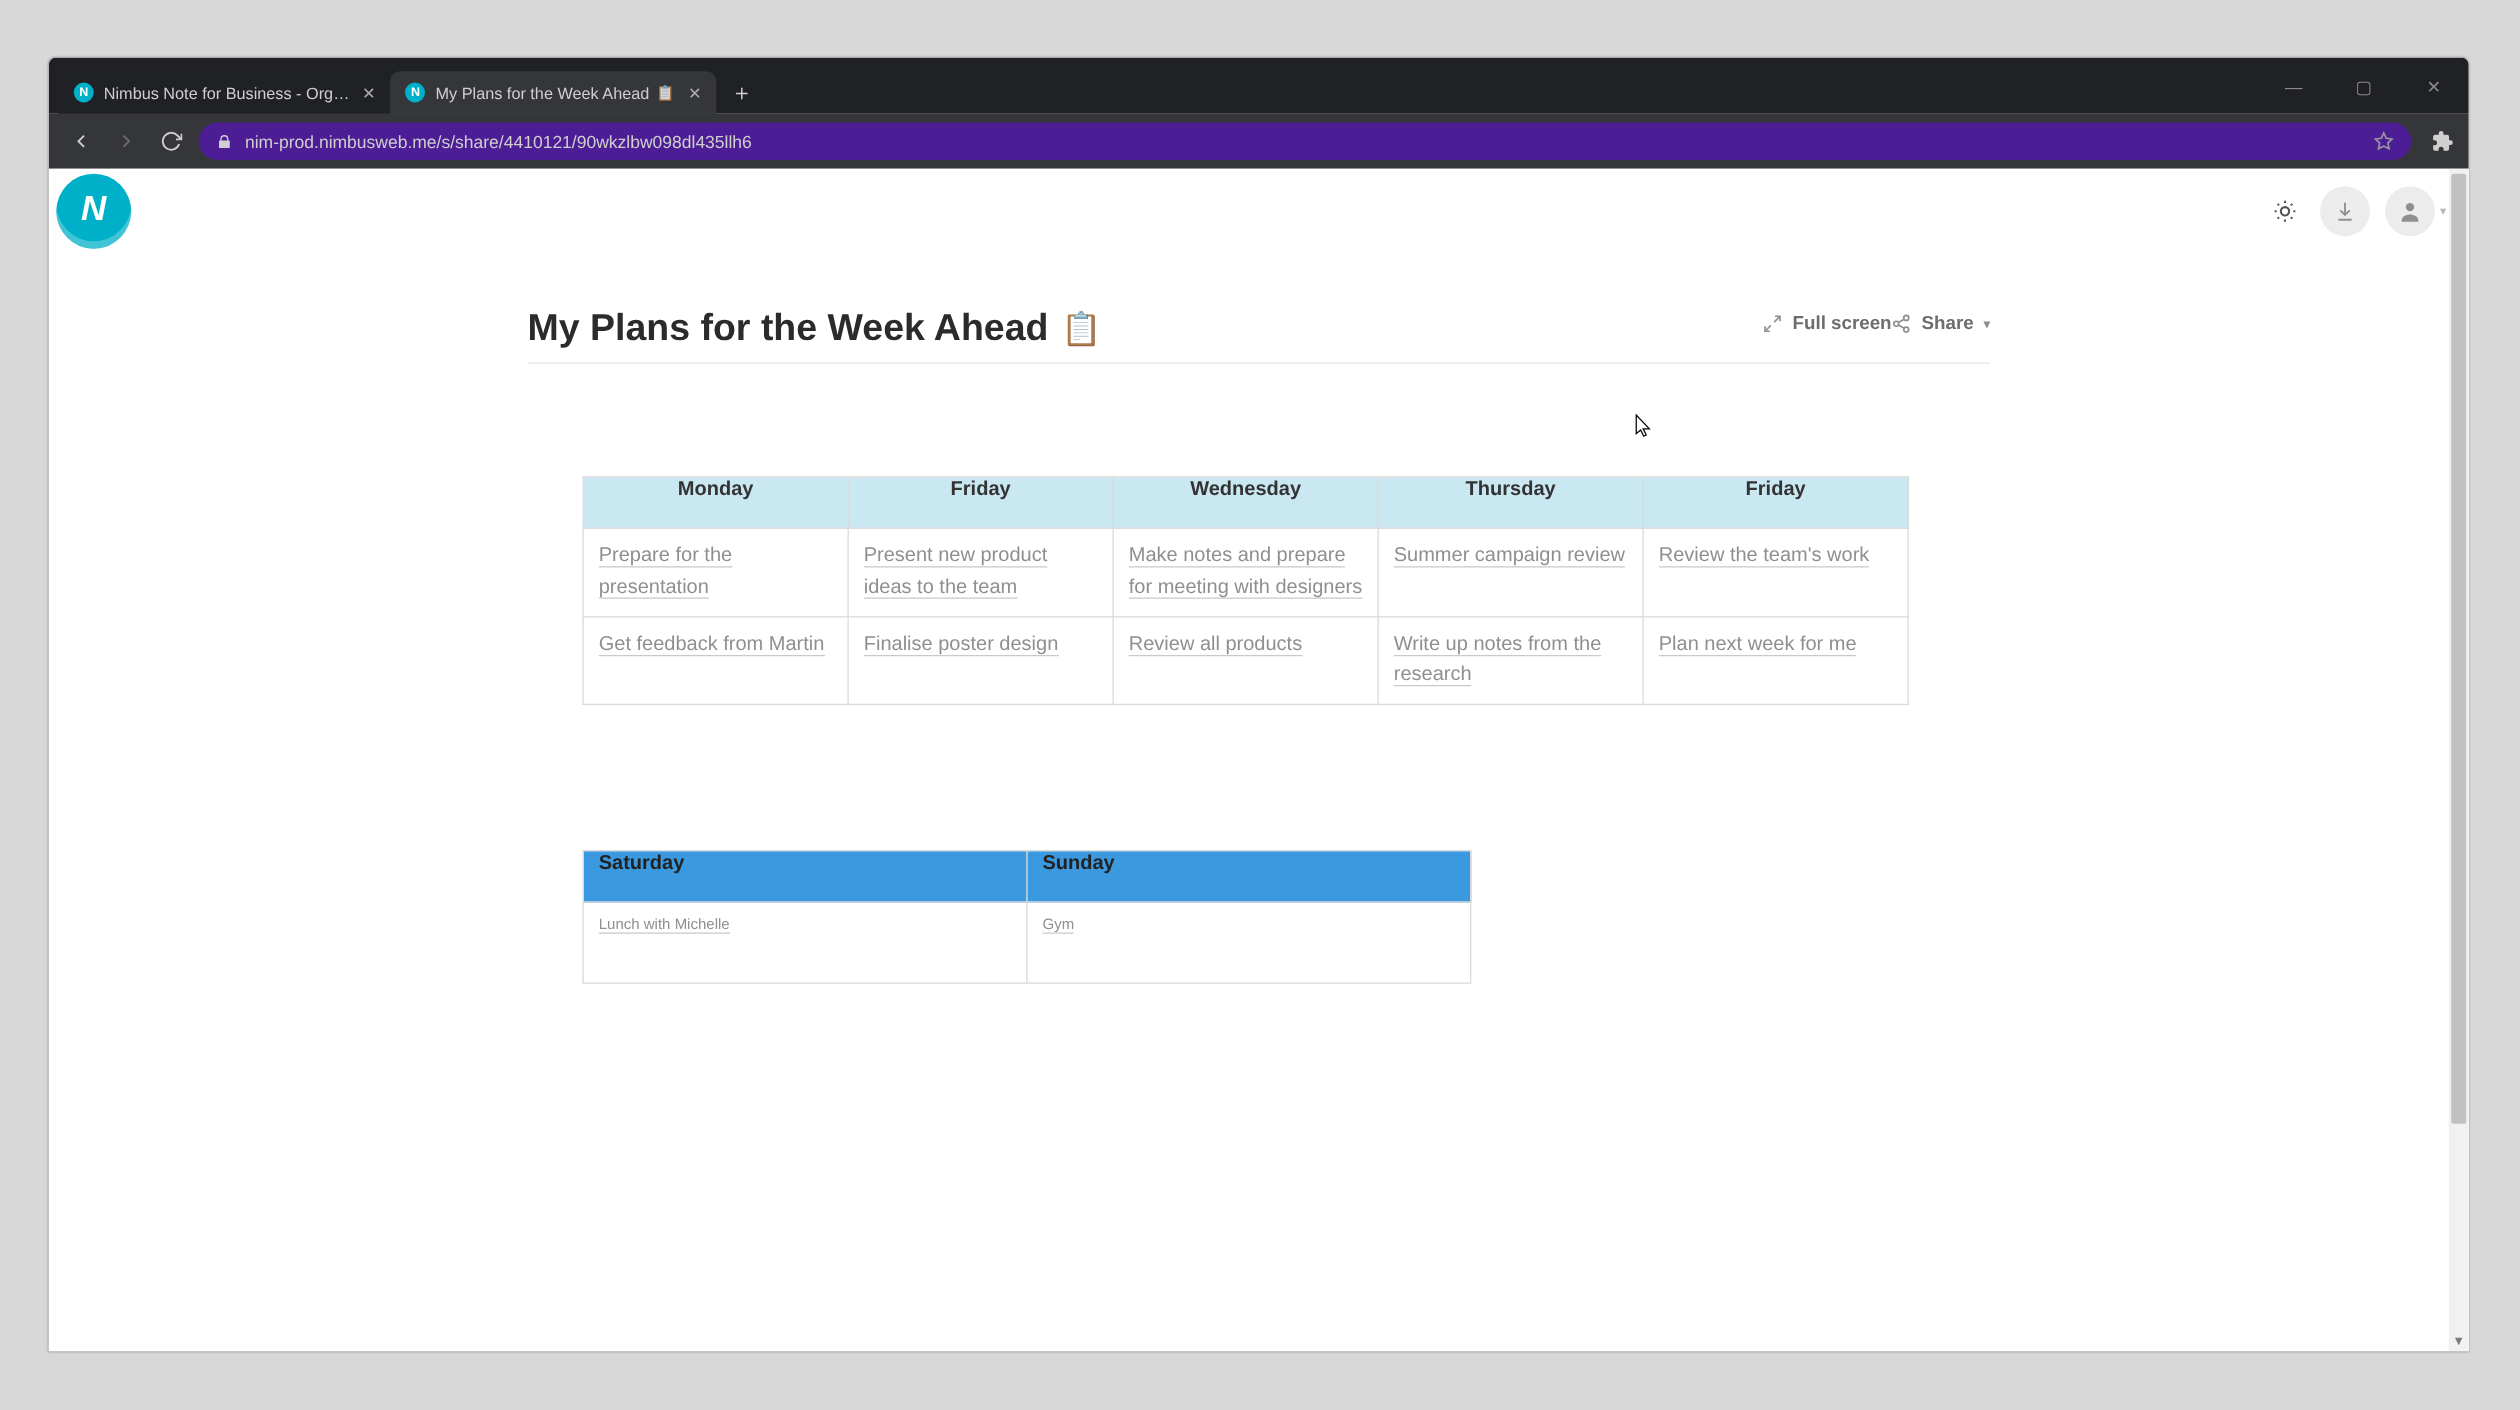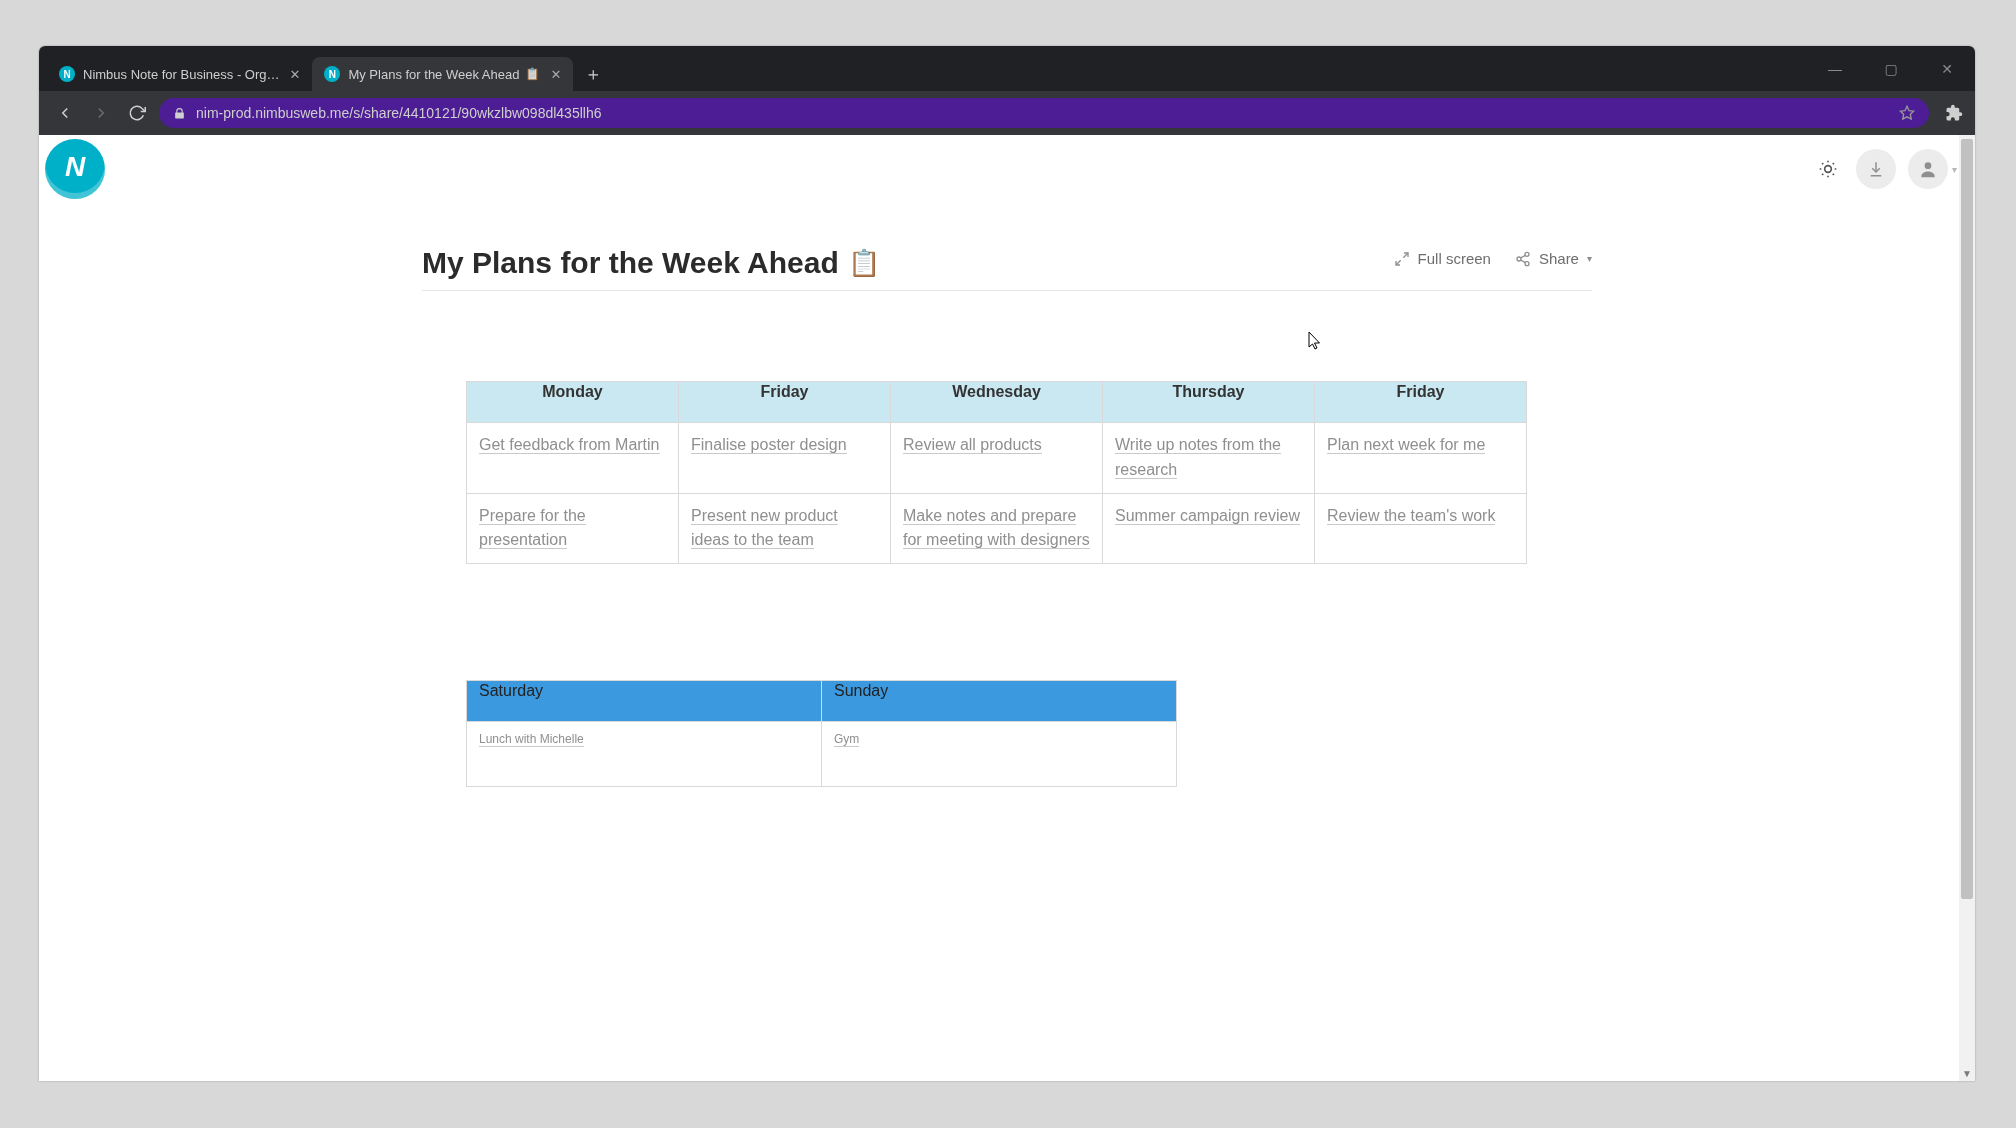--- a/index.html
+++ b/index.html
@@ -52,36 +52,36 @@
 
   .appbar { height:68px; border-bottom:1px solid transparent; display:flex; align-items:center; padding:0 18px 0 6px; }
   .brand { width:60px; height:60px; border-radius:50%; background:var(--accent); display:flex; align-items:center; justify-content:center; color:#fff; font-weight:700; font-size:28px; font-style:italic; margin-left:0; box-shadow:inset 0 -6px 0 rgba(255,255,255,.25); }
   .brand span { transform:translateY(-2px); }
   .appbar .spacer { flex:1; }
   .rounditem { width:40px; height:40px; border-radius:50%; background:#ececec; display:flex; align-items:center; justify-content:center; color:#8f8f8f; font-size:18px; margin-left:12px; }
   .sunbtn { width:32px; height:32px; display:flex; align-items:center; justify-content:center; color:#444; font-size:18px; margin-left:8px; }
   .caret { color:#b6b6b6; font-size:10px; margin-left:4px; }
 
   .doc { width:1170px; margin:18px auto 0 auto; position:relative; }
-  .actions { position:absolute; right:0; top:4px; display:flex; gap:24px; align-items:flex-end; color:#6d6d6d; font-size:15px; }
+  .actions { position:absolute; right:0; top:4px; display:flex; align-items:flex-end; color:#6d6d6d; font-size:15px;font-weight:bold; }
   .actions .item { display:flex; align-items:center; gap:8px; }
   .doc h1 { font-size:30px; font-weight:700; color:#2b2b2b; margin:42px 0 10px 0; display:flex; align-items:center; gap:10px; }
   .doc h1 .emoji { font-size:26px; filter:grayscale(.2); }
   .hr { height:1px; background:#e6e6e6; margin-bottom:90px; }
 
   table.plan { border-collapse:collapse; width:1060px; margin-left:44px; table-layout:fixed;margin-top:16px; }
   table.plan th, table.plan td { border:1px solid var(--table-border); vertical-align:top; }
   table.plan th { background:var(--header-blue); color:#333; font-weight:700; font-size:16px; height:38px; }
   table.plan td { padding:10px 12px; font-size:16px; color:var(--task-gray); height:46px; }
   table.plan td a { color:var(--task-gray); text-decoration:none; border-bottom:1px solid #c9c9c9; line-height:1.55; }
   table.plan col { width:212px; }
 
   table.weekend { border-collapse:collapse; width:710px; margin-left:44px; margin-top:116px; table-layout:fixed; }
   table.weekend th, table.weekend td { border:1px solid var(--table-border); vertical-align:top; }
-  table.weekend th { background:var(--weekend-blue); color:#222; font-weight:400; font-size:16px; height:38px; text-align:left; padding-left:12px; }
+  table.weekend th { background:var(--weekend-blue); color:#222; font-weight:700; font-size:16px; height:38px; text-align:left; padding-left:12px; }
   table.weekend td { padding:10px 12px; font-size:12px; color:var(--task-gray); height:44px; }
   table.weekend td a { color:var(--task-gray); text-decoration:none; border-bottom:1px solid #c9c9c9; }
   table.weekend col { width:355px; }
 
   .cursor { position:absolute; left:1269px; top:196px; font-size:16px; pointer-events:none; }
 
   
   svg { display:block; }
 </style>
 </head>
@@ -230,33 +230,33 @@
           <tr>
             <th>Monday</th>
             <th>Friday</th>
             <th>Wednesday</th>
             <th>Thursday</th>
             <th>Friday</th>
           </tr>
         </thead>
         <tbody>
           <tr>
+            <td><a>Prepare for the presentation</a></td>
+            <td><a>Present new product ideas to the team</a></td>
+            <td><a>Make notes and prepare for meeting with designers</a></td>
+            <td><a>Summer campaign review</a></td>
+            <td><a>Review the team's work</a></td>
+          </tr>
+          <tr>
             <td><a>Get feedback from Martin</a></td>
             <td><a>Finalise poster design</a></td>
             <td><a>Review all products</a></td>
             <td><a>Write up notes from the research</a></td>
             <td><a>Plan next week for me</a></td>
           </tr>
-          <tr>
-            <td><a>Prepare for the presentation</a></td>
-            <td><a>Present new product ideas to the team</a></td>
-            <td><a>Make notes and prepare for meeting with designers</a></td>
-            <td><a>Summer campaign review</a></td>
-            <td><a>Review the team's work</a></td>
-          </tr>
         </tbody>
       </table>
 
       <table class="weekend">
         <colgroup>
             <col>
             <col>
           </colgroup>
         <thead>
           <tr>

